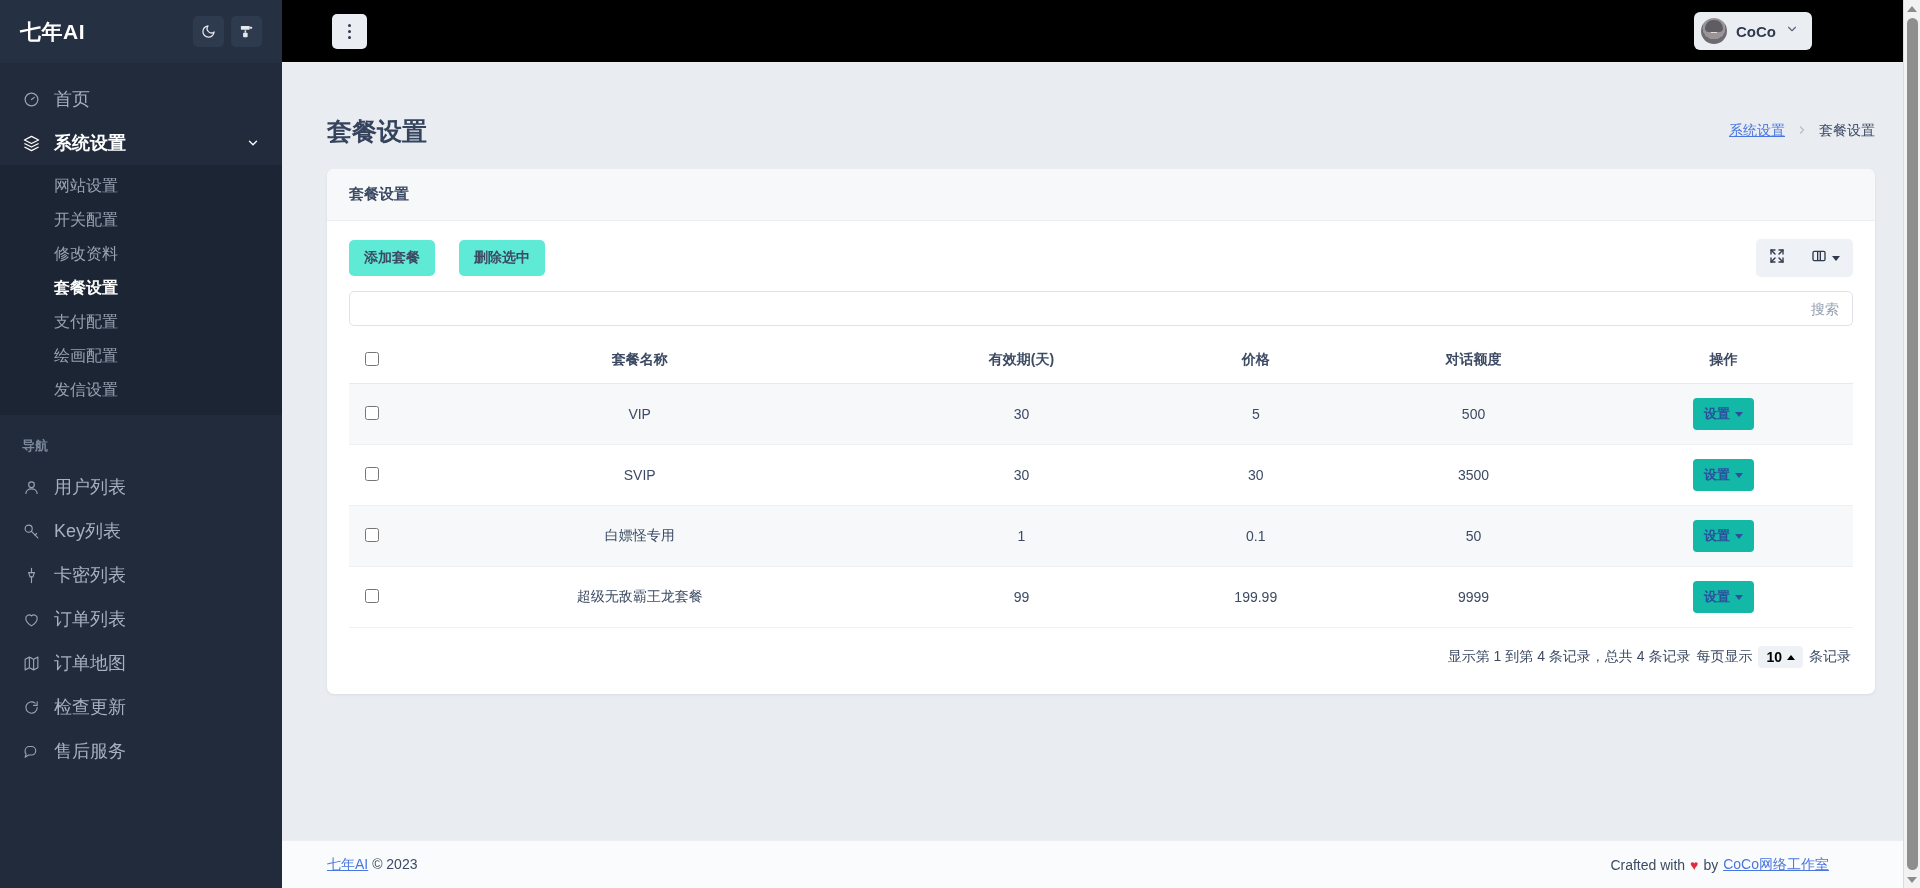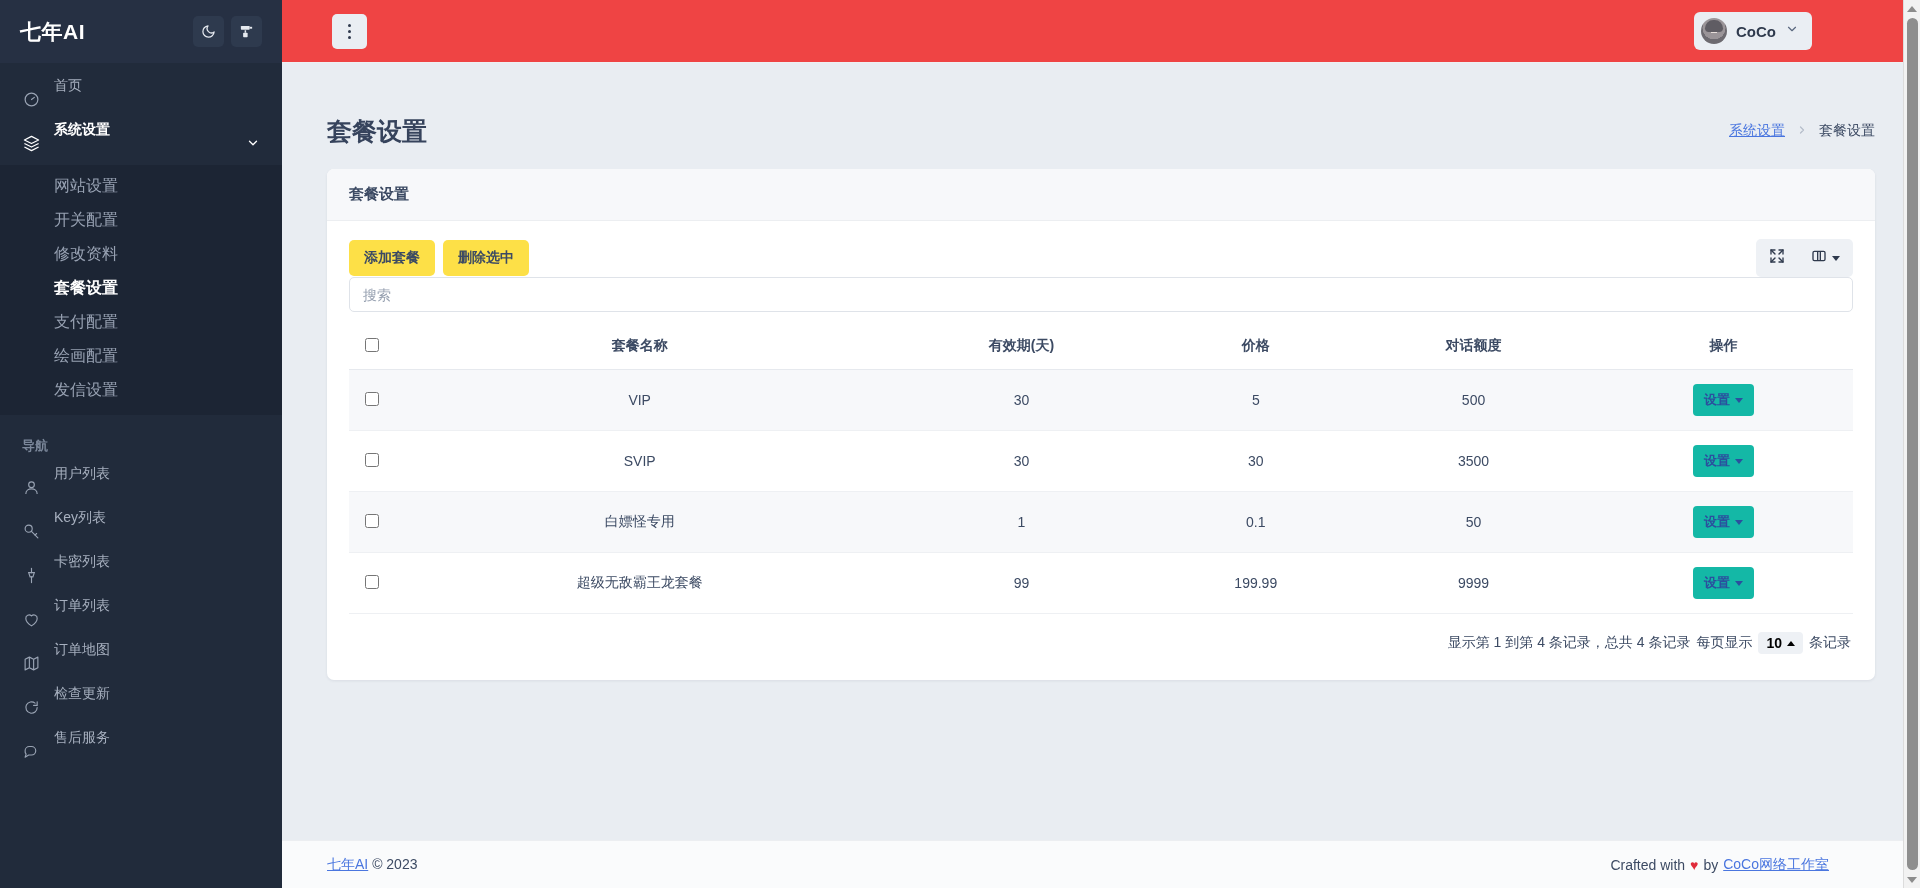--- a/index.html
+++ b/index.html
@@ -33,23 +33,23 @@
     background: #2e3a4e;
     display: flex; align-items: center; justify-content: center;
     margin-left: 7px;
     cursor: pointer;
   }
   .sb-iconbtn svg { display: block; }
 
   .sb-scroll { flex: 1; padding-top: 14px; overflow: hidden; }
 
   .sb-item {
-    display: flex; 
+    display: flex; align-items: center;
     height: 44px; padding: 0 22px;
-    color: #a7b0bf; font-size: 14px;
+    color: #a7b0bf; font-size: 18px;
     cursor: pointer; gap: 13px;
   }
   .sb-item .sb-ico { width: 19px; display:flex; align-items:center; justify-content:center; flex: 0 0 19px; }
   .sb-item.active-parent { color: #ffffff; font-weight: bold; }
   .sb-caret { margin-left: auto; display:flex; align-items:center; }
 
   .sb-sub { background: #1c2534; padding: 4px 0 8px 0; }
   .sb-subitem {
     display: block;
     padding: 8px 22px 8px 54px;
@@ -68,21 +68,21 @@
   .main {
     flex: 1; height: 888px;
     display: flex; flex-direction: column;
     background: #e9edf2;
     position: relative;
     overflow: hidden;
   }
 
   .topbar {
     height: 63px; min-height: 63px;
-    background: #ef4444;
+    background: #000000;
     display: flex; align-items: center;
     padding: 0 28px 0 28px;
     border-bottom: 1px solid #eef0f3;
     text-align: right;
   }
   .kebab-btn {
     width: 35px; height: 35px; border-radius: 5px;
     background: #eaeef3;
     display: flex; flex-direction: column; align-items: center; justify-content: center;
     gap: 3px; cursor: pointer;
@@ -131,35 +131,36 @@
   .card-head {
     background: #f7f8fa;
     border-bottom: 1px solid #eceef1;
     padding: 16px 22px;
     font-size: 15px; font-weight: bold; color: #3c4a63;
   }
   .card-body { padding: 18px 22px 22px 22px; }
 
   .tbar { display: flex; align-items: center; }
   .btn-plain {
-    background: #fde047; border: none; border-radius: 5px;
+    background: #5eead4; border: none; border-radius: 5px;
     padding: 9px 15px; font-size: 14px; font-weight: bold; color: #3c4a63;
     cursor: pointer; font-family: inherit;
-    margin-right: 8px;
+    margin-right: 24px;
   }
   .tbar-right { margin-left: auto; display: flex; align-items: center; background: #eef1f5; border-radius: 5px; }
   .tbar-ibtn {
     padding: 9px 13px; display: flex; align-items: center; gap: 5px; cursor: pointer;
   }
 
   .search-input {
+    margin-top: 14px;
     width: 100%; height: 35px;
     border: 1px solid #dfe3e9; border-radius: 5px;
     padding: 0 13px; font-size: 14px; color: #3c4a63;
-    font-family: inherit; outline: none; background: #fff;
+    font-family: inherit; outline: none; background: #fff; text-align: right;
   }
   .search-input::placeholder { color: #96a0b0; }
 
   table { width: 100%; border-collapse: collapse; margin-top: 14px; }
   thead th {
     font-size: 14px; font-weight: bold; color: #3c4a63;
     padding: 11px 6px 14px 6px;
     text-align: center;
     border-bottom: 1px solid #e6e9ee;
   }

